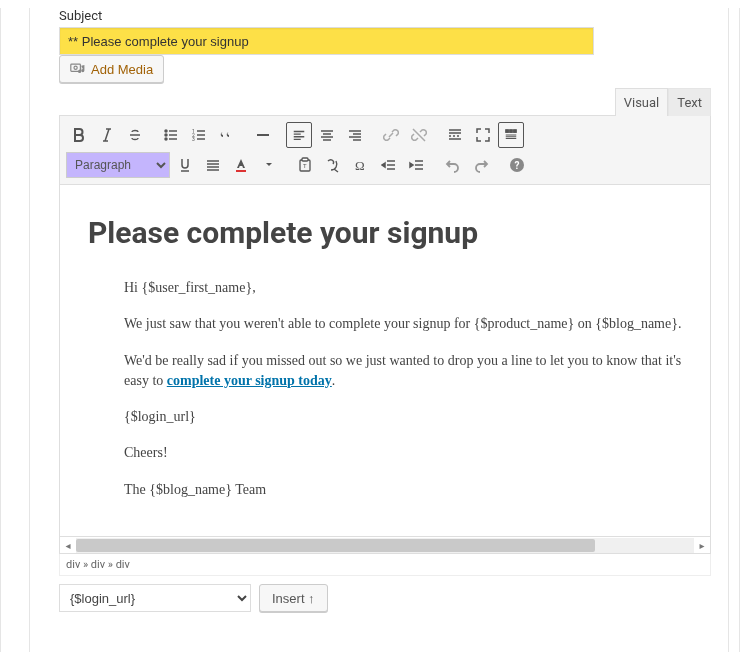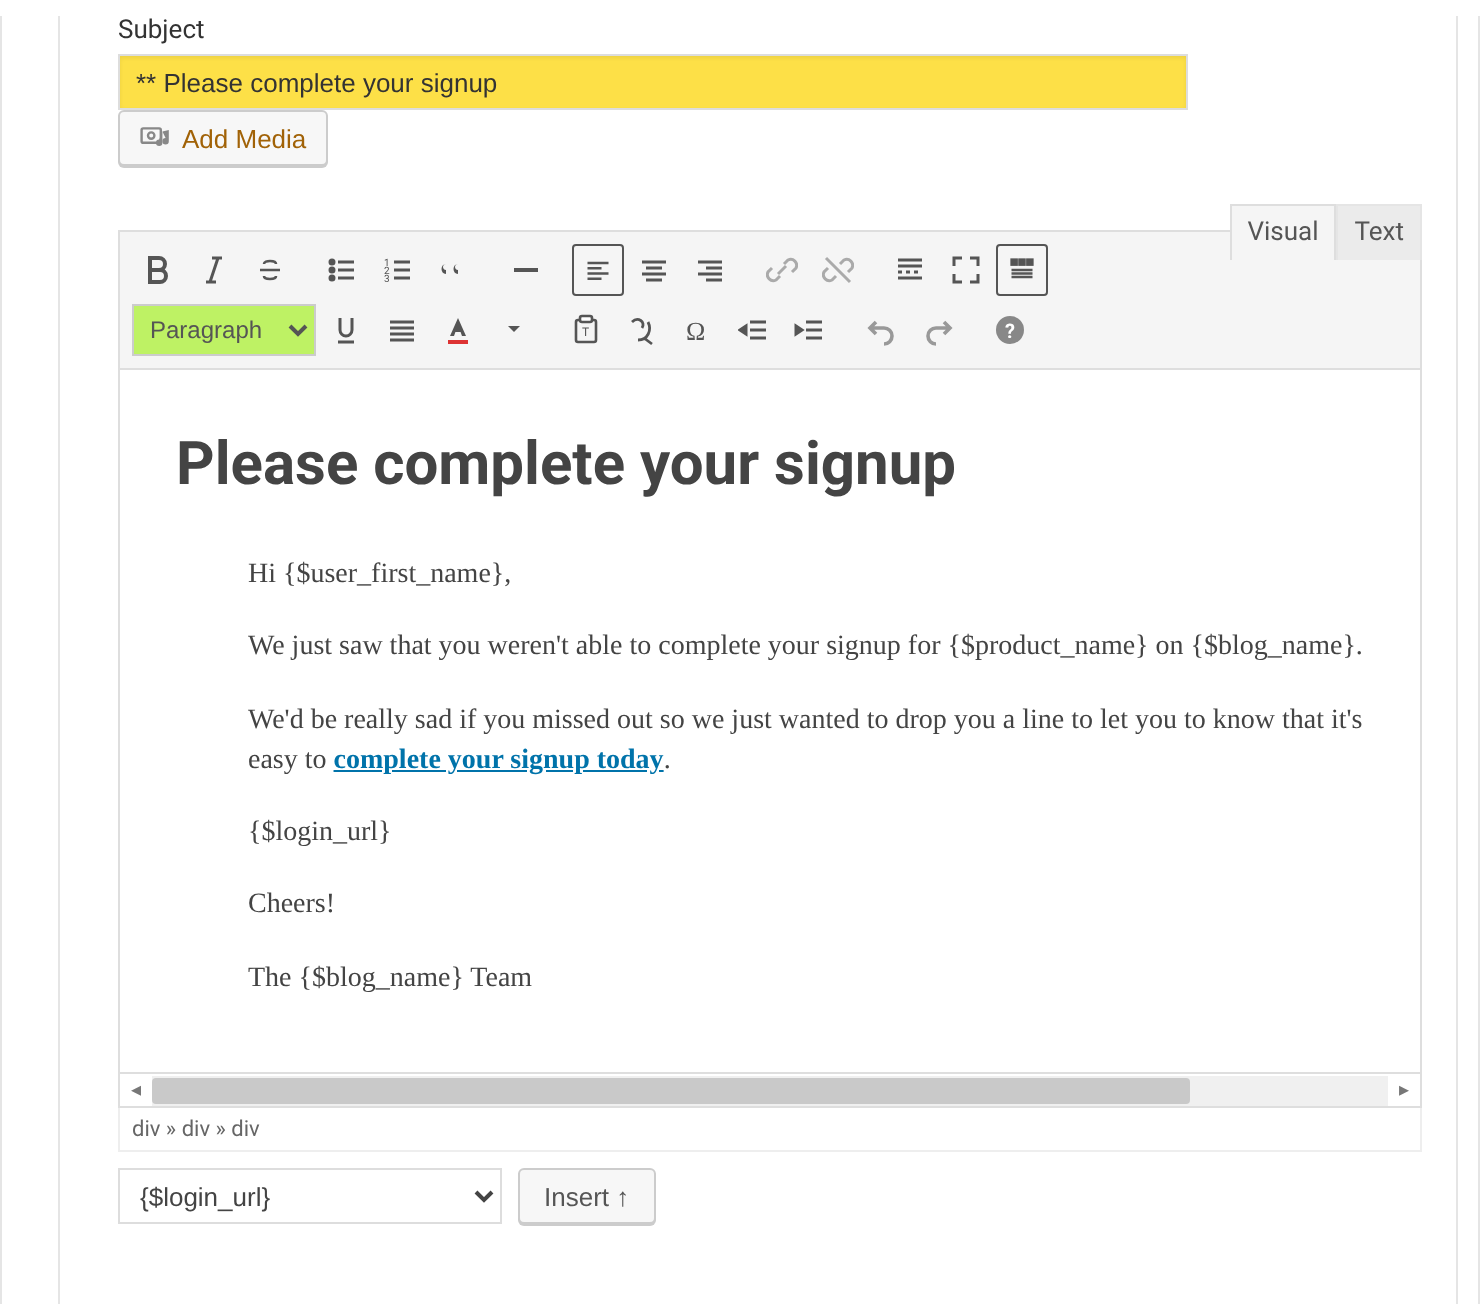--- a/index.html
+++ b/index.html
@@ -6,29 +6,29 @@
 body { font-family: -apple-system, BlinkMacSystemFont, "Segoe UI", Roboto, "Helvetica Neue", Arial, sans-serif; font-size: 13px; color: #333; background: #fff; }
 .container { width: 740px; height: 652px; position: relative; padding: 0 28px 20px 58px; background: #fff; border-left: 1px solid #e5e5e5; border-right: 1px solid #e5e5e5; }
 .container::before { content:""; position:absolute; left:28px; top:0; bottom:0; border-left:1px solid #e5e5e5; }
 .container::after { content:""; position:absolute; right:10px; top:0; bottom:0; border-left:1px solid #e5e5e5; }
 .field-label { font-size: 13px; color: #333; margin-top: 8px; margin-bottom: 4px; display: block; }
 .subject-input { width: 535px; height: 28px; padding: 4px 8px; font-size: 13px; border: 1px solid #ddd; background: #fde047; box-shadow: inset 0 1px 2px rgba(0,0,0,.07); color: #333; }
 .media-row { display: flex; align-items: center; gap: 6px; margin-bottom: 4px; }
 .add-media-btn { display: inline-flex; align-items: center; gap: 5px; padding: 4px 10px; height: 28px; border: 1px solid #ccc; border-radius: 3px; background: #f7f7f7; color: #a16207; font-size: 13px; cursor: pointer; box-shadow: 0 1px 0 #ccc; }
 .add-media-icon { width: 16px; height: 16px; }
 .tabs-row { display: flex; justify-content: flex-end; border-bottom: 1px solid #dedede; }
-.tab { padding: 6px 8px; font-size: 13px; color: #555; border: 1px solid #e5e5e5; border-bottom: none; background: #ebebeb; cursor: pointer; position: relative; top: 15px; }
+.tab { padding: 6px 8px; font-size: 13px; color: #555; border: 1px solid #e5e5e5; border-bottom: none; background: #ebebeb; cursor: pointer; position: relative; top: 1px; }
 .tab.active { background: #f5f5f5; border-color: #dedede; color: #555; }
 .toolbar { background: #f5f5f5; border: 1px solid #dedede; border-top: none; padding: 4px 6px; }
 .tb-row { display: flex; align-items: center; gap: 2px; padding: 2px 0; flex-wrap: wrap; }
 .tb-btn { width: 26px; height: 26px; display: inline-flex; align-items: center; justify-content: center; color: #555; border: 1px solid transparent; border-radius: 2px; cursor: pointer; }
 .tb-btn.boxed { border-color: #555; }
 .tb-btn.faded { color: #aaa; }
 .tb-sep { width: 6px; height: 26px; }
-.format-select { height: 26px; width: 92px; font-size: 12px; border: 1px solid #ccc; background: #bef264; color: #555; padding: 0 4px; }
+.format-select { height: 26px; width: 104px; font-size: 12px; border: 1px solid #ccc; background: #c4b5fd; color: #555; padding: 0 4px; }
 .editor-wrap { border: 1px solid #dedede; border-top: none; background: #fff; }
 .editor-content { padding: 30px 28px 20px 28px; min-height: 340px; font-family: Georgia, "Times New Roman", serif; color: #333; }
 .editor-content h1 { font-family: -apple-system, "Segoe UI", Roboto, "Helvetica Neue", Arial, sans-serif; font-size: 30px; font-weight: 700; color: #444; margin-bottom: 28px; }
 .msg-body { padding-left: 36px; font-size: 14px; line-height: 1.45; color: #444; }
 .msg-body p { margin-bottom: 16px; }
 .msg-body a { color: #0073aa; text-decoration: underline; font-weight: 600; }
 .scroll-strip { border: 1px solid #dedede; border-top: none; height: 17px; background: #fff; display: flex; align-items: center; }
 .scroll-arrow { width: 16px; text-align: center; color: #777; font-size: 10px; }
 .scroll-track { flex: 1; height: 15px; background: #f0f0f0; position: relative; }
 .scroll-thumb { position: absolute; left: 0; top: 1px; height: 13px; width: 84%; background: #c9c9c9; border-radius: 2px; }

